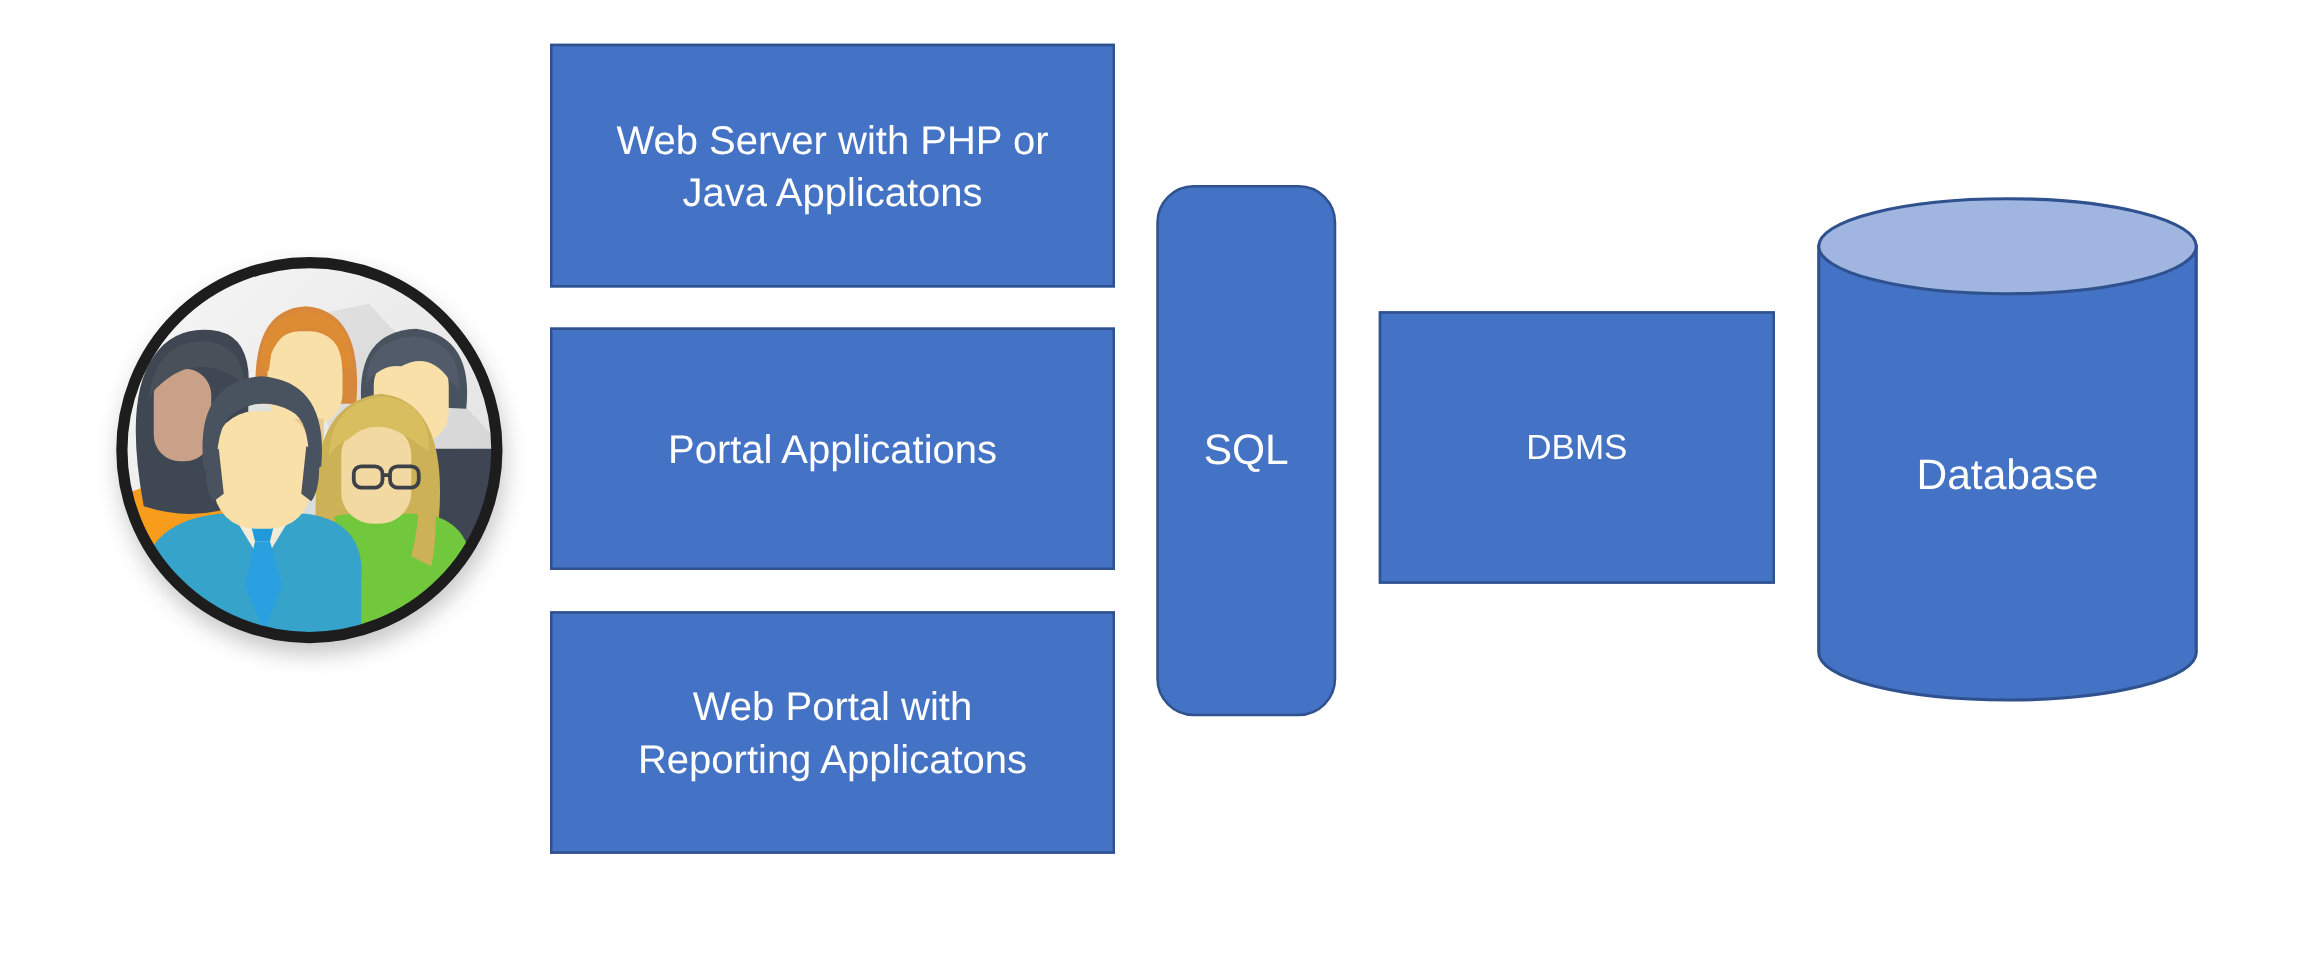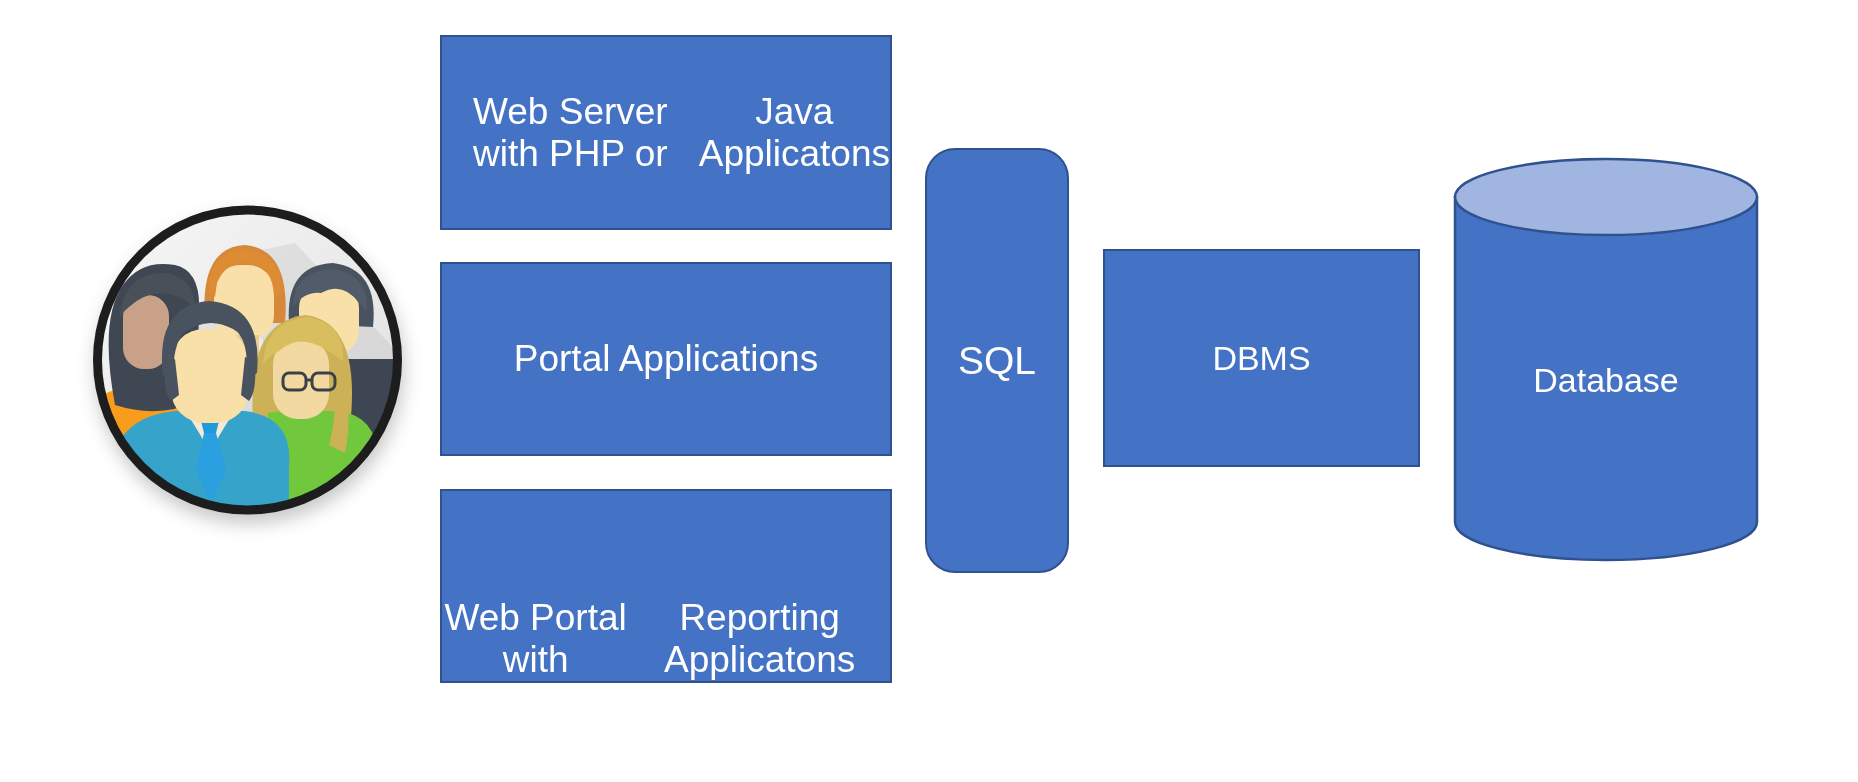--- a/index.html
+++ b/index.html
@@ -22,41 +22,41 @@
     color: var(--label-text, #ffffff);
     display: flex;
     align-items: center;
     justify-content: center;
     text-align: center;
     box-sizing: border-box;
   }
   .app-box {
     left: 440px;
     width: 452px;
-    flex-direction: row;
-    font-size: 37px;
+    flex-direction: column;
+    font-size: 32px;
     line-height: 42px;
   }
   .app-box-1 { top: 35px;  height: 195px; }
   .app-box-2 { top: 262px; height: 194px; }
-  .app-box-3 { top: 489px; height: 194px; align-items: flex-end; }
+  .app-box-3 { top: 489px; height: 194px; }
   .sql-shape {
     left: 925px;
     top: 148px;
     width: 144px;
     height: 425px;
     border-radius: 30px;
-    font-size: 39px;
+    font-size: 34px;
   }
   .dbms-shape {
     left: 1103px;
     top: 249px;
     width: 317px;
     height: 218px;
-    font-size: 34px;
+    font-size: 28px;
   }
   .cylinder {
     position: absolute;
     left: 1453px;
     top: 157px;
     width: 306px;
     height: 405px;
   }
   .cylinder svg { display: block; }
   .cylinder-label {

